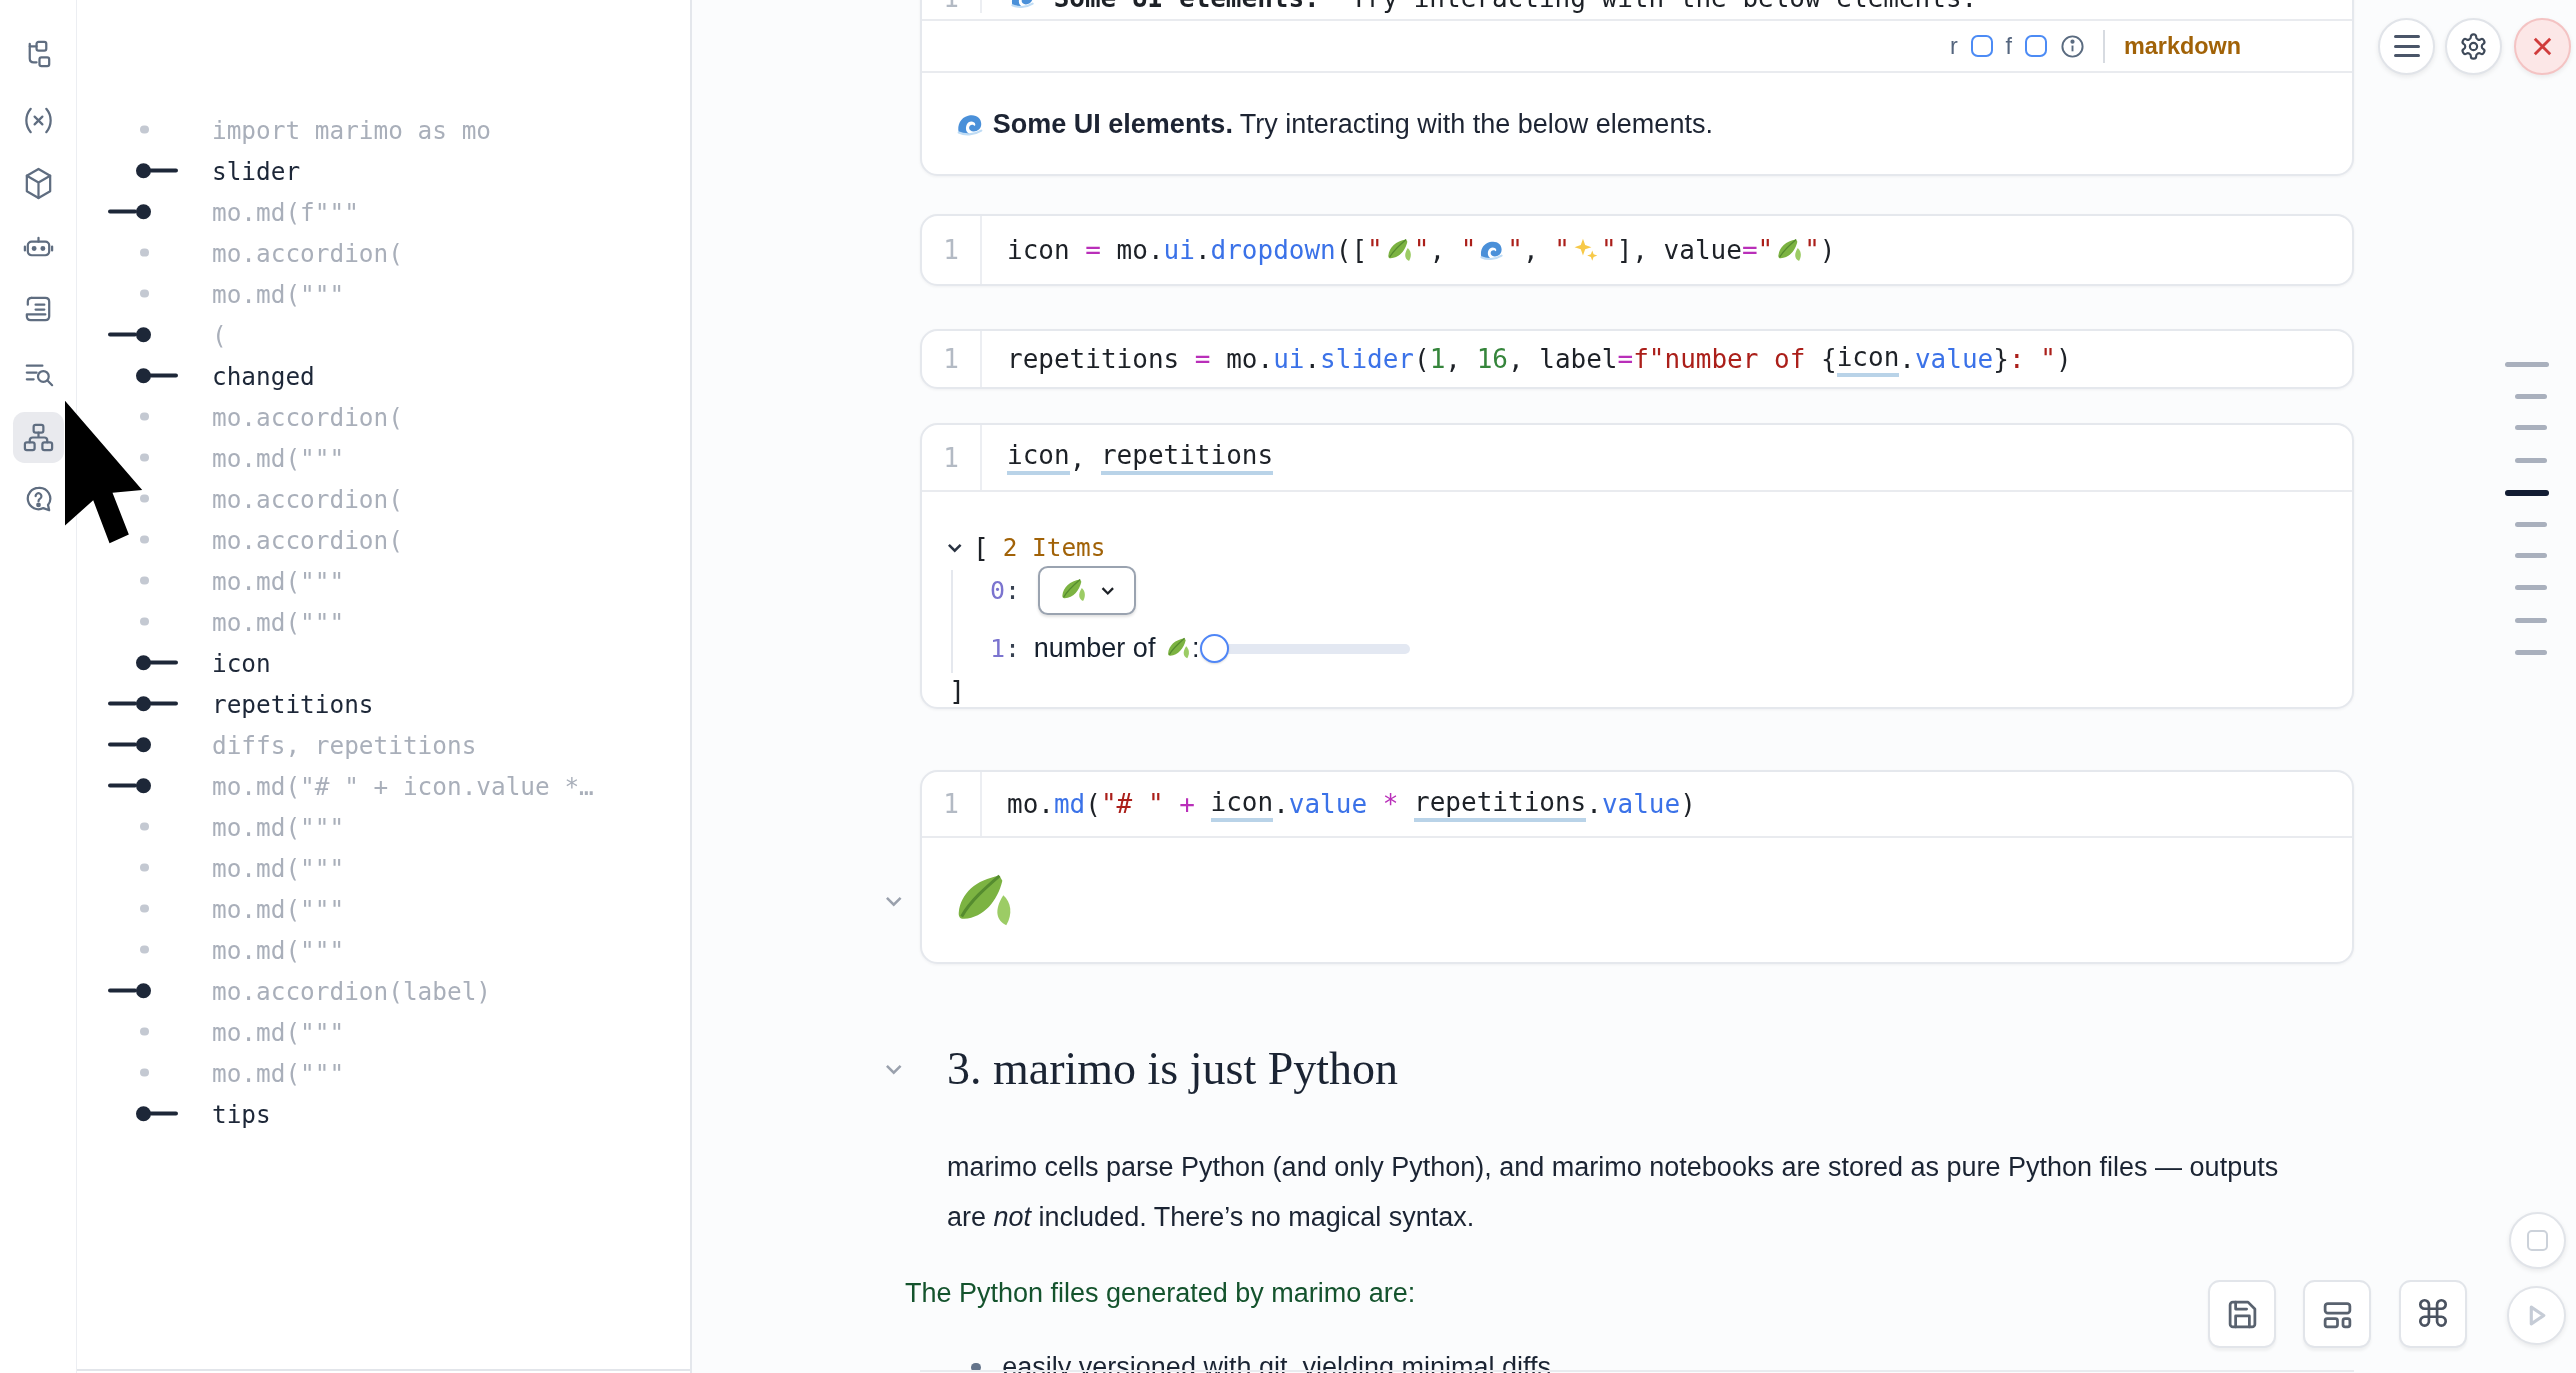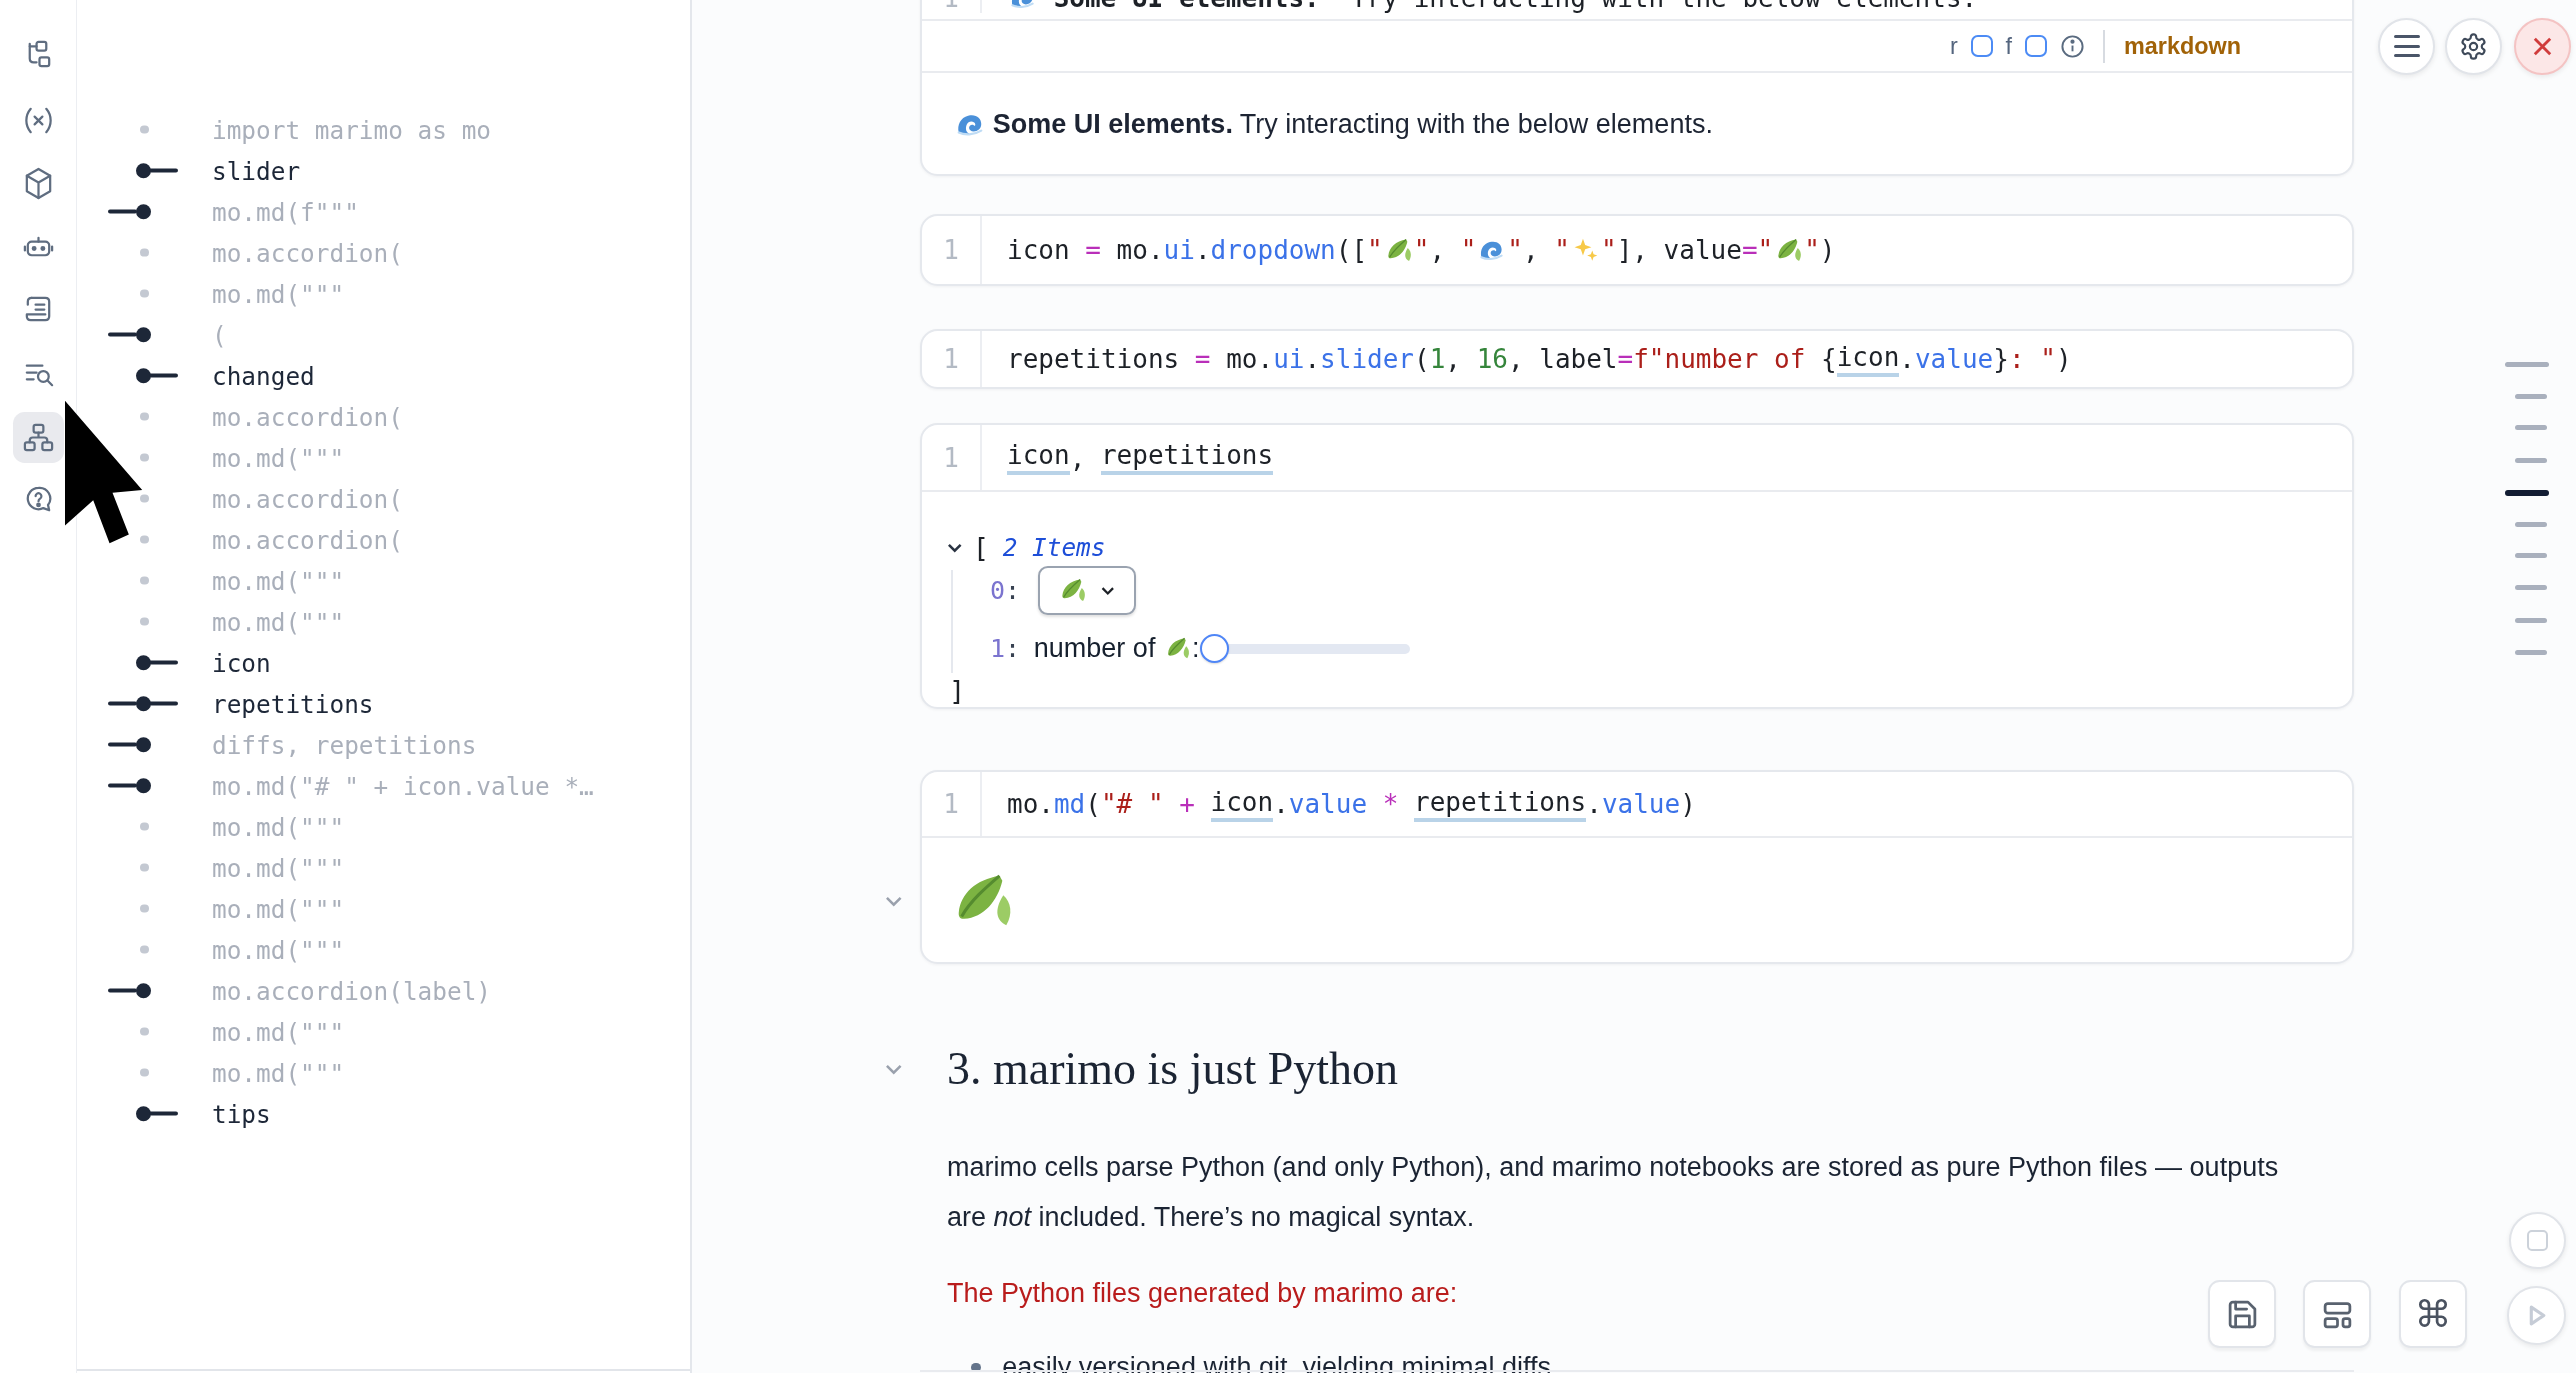--- a/index.html
+++ b/index.html
@@ -85,21 +85,21 @@
 
   #card2 { top:214px; height:72px; } #card2 .code-row { height:100%; }
   #card3 { top:329px; height:60px; } #card3 .code-row { height:100%; }
 
   #card4 { top:423px; height:286px; }
   #c4-code { height:67px; border-bottom:2px solid #e9ebef; }
   .mono-out { font-family:"DejaVu Sans Mono", monospace; color:#1d2127; }
   #tree-open { position:absolute; left:23.4px; top:106px; height:33px; display:flex; align-items:center; }
   #tree-open svg { width:19.5px; height:19.5px; stroke:#2a3342; stroke-width:2.6; fill:none; margin-right:7.8px; }
   #tree-open .br { font-size:27px; }
-  #tree-count { font-size:24.4px; font-style:italic; color:#1d4ed8; margin-left:13.7px;
+  #tree-count { font-size:24.4px; color:#a16207; margin-left:13.7px;
                 font-family:"DejaVu Sans Mono", monospace; }
   #tree-guide { position:absolute; left:29px; top:145px; width:2px; height:103px; background:#e5e8ee; }
   .tree-idx { font-family:"DejaVu Sans Mono", monospace; font-size:25px; color:#7b74cf; }
   .tree-colon { color:#374151; font-family:"DejaVu Sans Mono", monospace; font-size:25px; }
   #row-0 { position:absolute; left:68px; top:141px; height:49px; display:flex; align-items:center; }
   #dd-box { margin-left:17.6px; width:98px; height:49px; background:#fff; border:2px solid #9aa3b0;
             border-radius:9.8px; box-shadow:0 2px 2.9px rgba(0,0,0,.12); display:flex; align-items:center;
             justify-content:center; gap:11.7px; }
   #dd-box svg.chev { width:17.6px; height:17.6px; stroke:#1d2127; stroke-width:2.6; fill:none; }
   #row-1 { position:absolute; left:68px; top:202px; height:43px; display:flex; align-items:center; }
@@ -118,21 +118,21 @@
   .collapse-chevron { position:absolute; width:21.5px; height:21.5px; }
   .collapse-chevron svg { width:21.5px; height:21.5px; stroke:#9aa1ad; stroke-width:2.6; fill:none; }
   #chev-out { left:883px; top:890px; }
   #chev-h1 { left:883px; top:1058px; }
 
   
   #md-h1 { position:absolute; left:947px; top:1042px; font-family:"Liberation Serif", serif;
            font-size:46px; font-weight:500; color:#1b2433; }
   #md-p1 { position:absolute; left:947px; top:1142px; width:1366px; font-size:27px; line-height:50px;
            color:#1b2433; }
-  #md-p2 { position:absolute; left:947px; top:1278px; font-size:27px; color:#b91c1c; }
+  #md-p2 { position:absolute; left:905px; top:1278px; font-size:27px; color:#14532d; }
   #md-ul { position:absolute; left:971px; top:1352px; display:flex; align-items:flex-start; }
   #md-ul .dot { width:9.8px; height:9.8px; border-radius:50%; background:#64748b; margin-top:10.7px;
                 margin-right:21.5px; flex:none; }
   #md-ul .li-text { font-size:27px; color:#1b2433; }
   #bottom-card-line { position:absolute; left:920px; top:1370px; width:1434px; height:2px; background:#e9ebef; }
 
   
   .circle-btn { position:absolute; width:57px; height:57px; border-radius:50%; background:#fff;
                 border:2px solid #e1e4e9; box-shadow:0 2px 4.9px rgba(0,0,0,.08); display:flex;
                 align-items:center; justify-content:center; }

